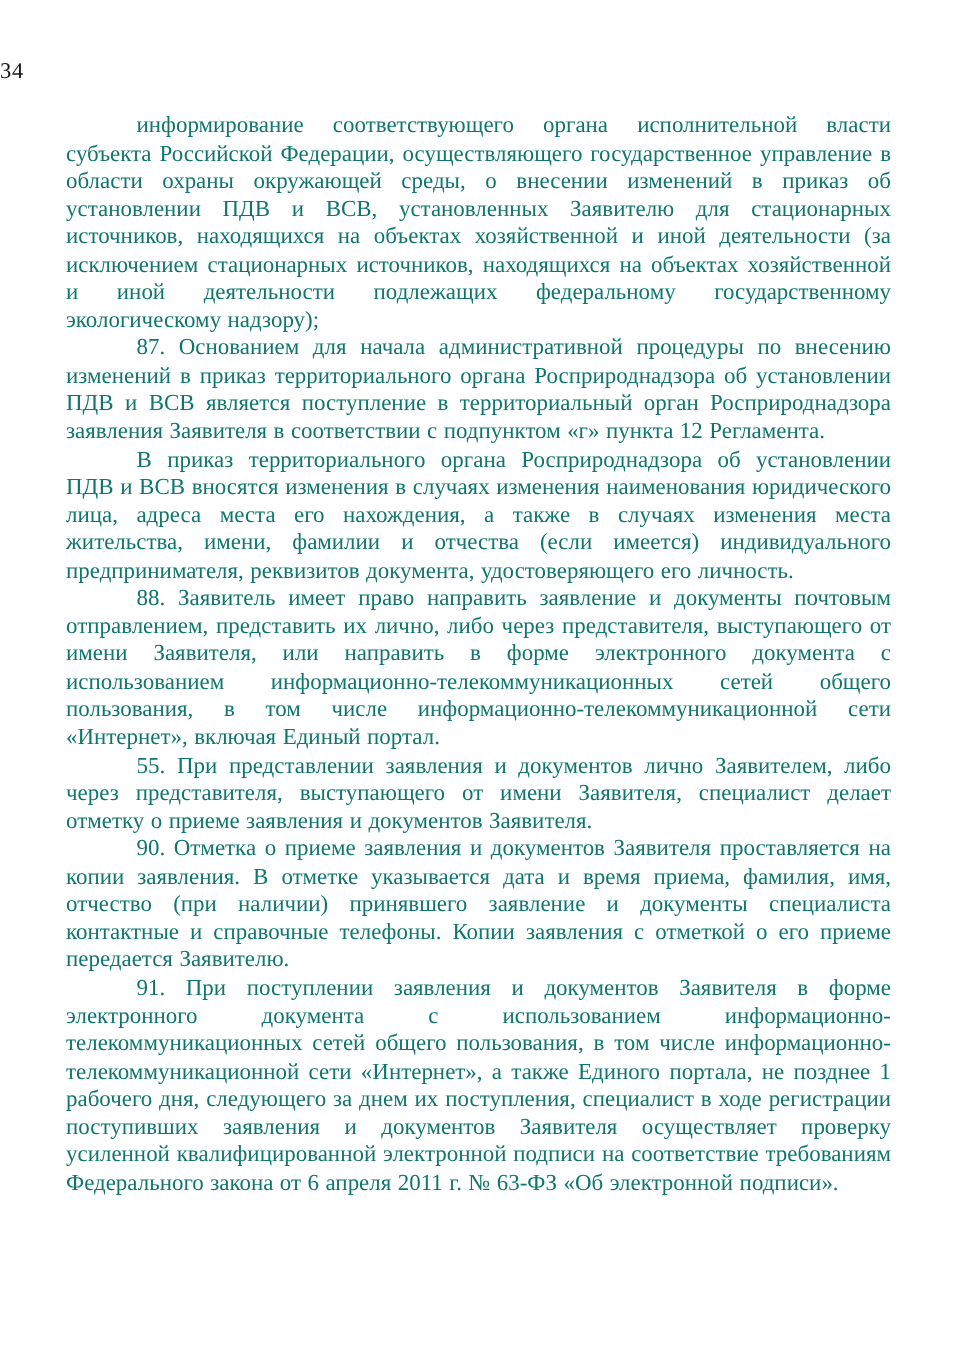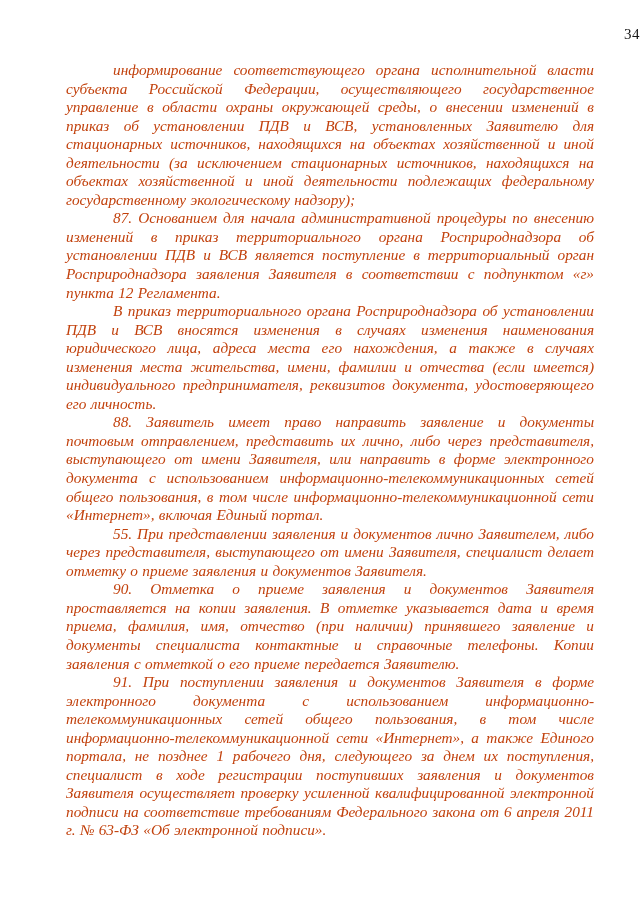--- a/index.html
+++ b/index.html
@@ -15,36 +15,35 @@
     color: #111111;
   }
   .page {
     width: 640px;
     height: 905px;
     background: #ffffff;
     box-sizing: border-box;
     position: relative;
   }
   .page-number {
-    text-align: right;
+    text-align: left;
     font-size: 15px;
     letter-spacing: 0.5px;
-    padding-top: 26px;
+    padding-top: 40px;
     margin: 0 0 18px 0;
     color: #161616;
   }
   .content {
-    margin-left: 66px;
+    margin-left: 44px;
     margin-right: 46px;
     font-size: 15.3px;
     line-height: 18.55px;
     text-align: justify;
     text-justify: inter-word;
-    color: #c2410c;
-    font-style: italic;
+    color: #0f766e;
   }
   .content p {
     margin: 0;
     padding: 0;
     text-indent: 47px;
     word-spacing: 0.5px;
   }
 </style>
 </head>
 <body>

